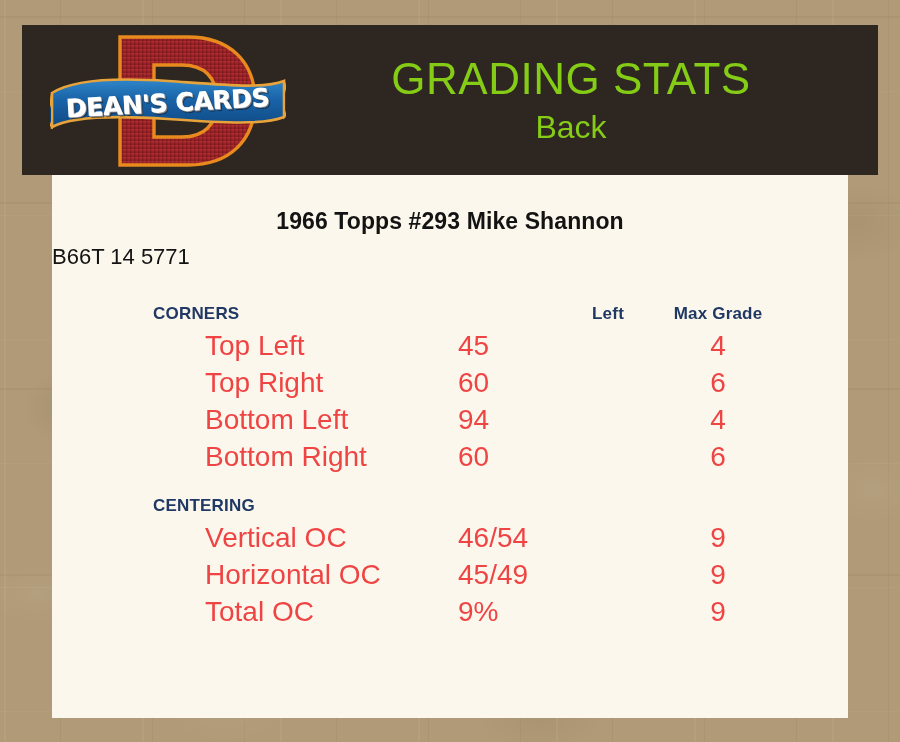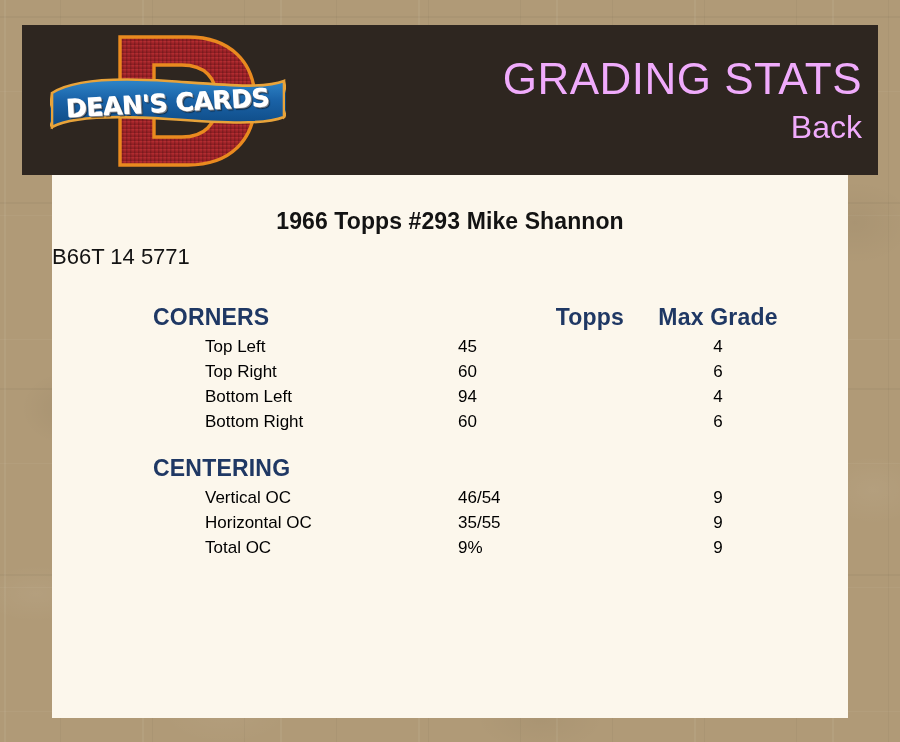--- a/index.html
+++ b/index.html
@@ -107,23 +107,23 @@
     white-space: nowrap;
     text-shadow:
        1px 1px 0 #7a7f88,
        1.6px 1.8px 1px rgba(0,0,0,0.55),
       -0.7px -0.7px 0 #ffffff;
   }
 
   
   #header-titles {
     flex: 1 1 auto;
-    text-align: right;
+    text-align: center;
     padding-right: 16px;
-    color: #f0abfc;
+    color: #84cc16;
   }
   #header-title {
     font-size: 44px;
     line-height: 52px;
     letter-spacing: 0.5px;
     font-weight: normal;
   }
   #header-subtitle {
     font-size: 32px;
     line-height: 40px;
@@ -168,40 +168,40 @@
     border-collapse: collapse;
     width: 645px;
     table-layout: fixed;
   }
 
   table.stats-table col.c-label { width: 305px; }
   table.stats-table col.c-value { width: 180px; }
   table.stats-table col.c-grade { width: 160px; }
 
   .section-row th {
-    font-size: 23px;
+    font-size: 17px;
     font-weight: bold;
     text-align: left;
     padding: 3px 0 4px 0;
     color: #1f3864;
     letter-spacing: 0.2px;
   }
   .section-row th.col-value {
     text-align: right;
     padding-right: 14px;
   }
   .section-row th.col-grade {
     text-align: center;
   }
   .section-row.spaced th { padding-top: 20px; }
 
   .data-row td {
-    font-size: 17px;
+    font-size: 28px;
     padding: 2px 0 3px 0;
-    color: #000000;
+    color: #ef4444;
   }
   .data-row td.col-label { padding-left: 52px; text-align: left; }
   .data-row td.col-value { padding-right: 14px; }
   .data-row td.col-grade { text-align: center; }
 </style>
 </head>
 <body>
 
 <div id="bg-texture"></div>
 
@@ -262,21 +262,21 @@
   <div id="stats">
     <table class="stats-table">
       <colgroup>
         <col class="c-label">
           <col class="c-value">
           <col class="c-grade">
       </colgroup>
       <tbody id="stats-body">
           <tr class="section-row">
             <th class="col-title">CORNERS</th>
-            <th class="col-value">Topps</th>
+            <th class="col-value">Left</th>
             <th class="col-grade">Max Grade</th>
           </tr>
           <tr class="data-row">
             <td class="col-label">Top Left</td>
             <td class="col-value">45</td>
             <td class="col-grade">4</td>
           </tr>
           <tr class="data-row">
             <td class="col-label">Top Right</td>
             <td class="col-value">60</td>
@@ -297,21 +297,21 @@
             <th class="col-value"></th>
             <th class="col-grade"></th>
           </tr>
           <tr class="data-row">
             <td class="col-label">Vertical OC</td>
             <td class="col-value">46/54</td>
             <td class="col-grade">9</td>
           </tr>
           <tr class="data-row">
             <td class="col-label">Horizontal OC</td>
-            <td class="col-value">35/55</td>
+            <td class="col-value">45/49</td>
             <td class="col-grade">9</td>
           </tr>
           <tr class="data-row">
             <td class="col-label">Total OC</td>
             <td class="col-value">9%</td>
             <td class="col-grade">9</td>
           </tr>
         </tbody>
     </table>
   </div>

